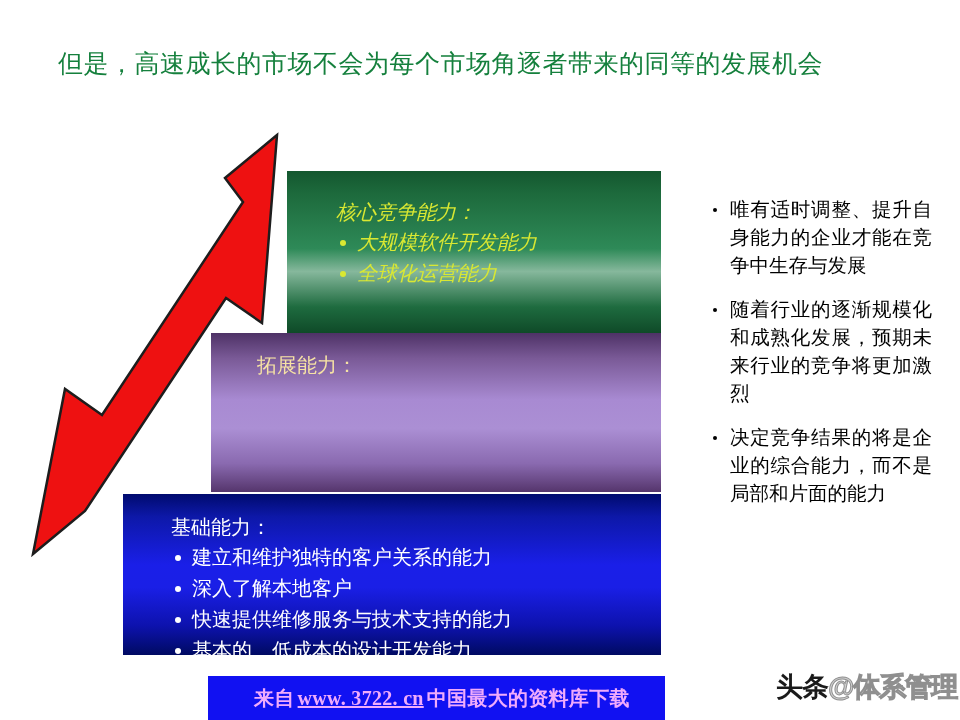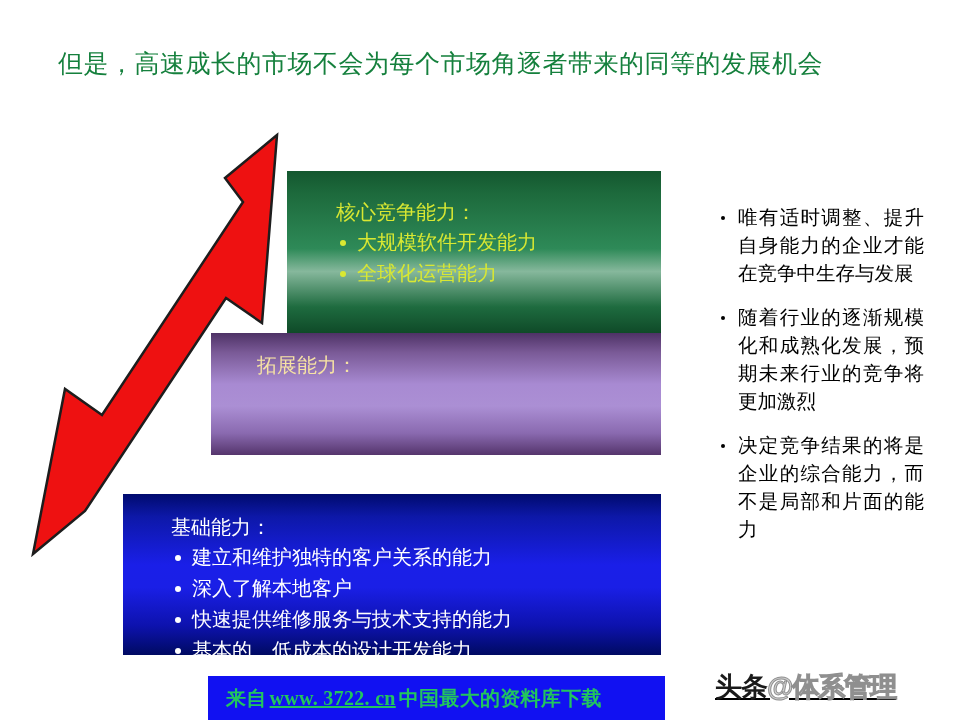--- a/index.html
+++ b/index.html
@@ -72,27 +72,27 @@
 
   
   #tier-core {
     left: 287px; top: 171px;
     width: 374px; height: 162px;
     background: linear-gradient(to bottom,
         #14572f 0%, #1d6a3c 14%, #2e8a58 48%,
         #29815090 62%, #1e6b3f 84%, #0f4a28 100%);
     color: #d9e832;
   }
-  #tier-core .tier-inner { padding: 26px 0 0 49px; }
+  #tier-core .tier-inner { padding: 26px 0 0 49px; font-style: italic; }
   #tier-core .tier-heading { color: #d9e832; }
 
   
   #tier-expand {
     left: 211px; top: 333px;
-    width: 450px; height: 122px;
+    width: 450px; height: 159px;
     background: linear-gradient(to bottom,
         #4e3266 0%, #7a5a97 16%, #a88ad2 42%,
         #ab8fd4 60%, #8a6ab0 82%, #55356c 100%);
     color: #f6e2a4;
   }
   #tier-expand .tier-inner { padding: 17px 0 0 46px; }
   #tier-expand .tier-heading { color: #f6e2a4; }
 
   
   #tier-base {
@@ -105,21 +105,21 @@
   }
   #tier-base .tier-inner { padding: 18px 0 0 48px; }
   #tier-base .tier-heading { color: #ffffff; }
 
   
   #side-notes {
     position: absolute;
     left: 700px; top: 188px;
     width: 240px;
   }
-  #side-notes ul { list-style: none; margin: 16px; padding: 0; }
+  #side-notes ul { list-style: none; margin: 8px; padding: 0; }
   #side-notes li {
     font-family: "Liberation Serif", "DejaVu Serif", serif;
     font-size: 19.5px;
     line-height: 28px;
     color: #000000;
     position: relative;
     padding-left: 22px;
     margin-bottom: 16px;
     text-align: justify;
   }
@@ -138,39 +138,39 @@
     left: 208px; top: 676px;
     width: 457px; height: 44px;
     background: #1111f2;
     display: flex;
     align-items: center;
   }
   #source-bar .src-text {
     font-family: "Liberation Serif", "DejaVu Serif", serif;
     font-size: 20px;
     font-weight: bold;
-    color: #22c55e;
+    color: #f0abfc;
     white-space: nowrap;
     padding-left: 18px;
     letter-spacing: 0.3px;
+    margin-left: 28px;
   }
   #source-bar .src-url {
     text-decoration: underline;
     font-family: "Liberation Serif", "DejaVu Serif", serif;
     padding: 0 3px;
   }
 
   
   #watermark {
     position: absolute;
-    left: 715px; top: 669px;
+    left: 776px; top: 669px;
     display: flex;
     align-items: flex-end;
     white-space: nowrap;
-    text-decoration: underline;
   }
   #watermark .wm-brand {
     font-family: "Liberation Sans", "DejaVu Sans", sans-serif;
     font-size: 27px;
     font-weight: bold;
     color: #1a1a1a;
     letter-spacing: -1px;
   }
   #watermark .wm-handle {
     font-family: "Liberation Sans", "DejaVu Sans", sans-serif;

